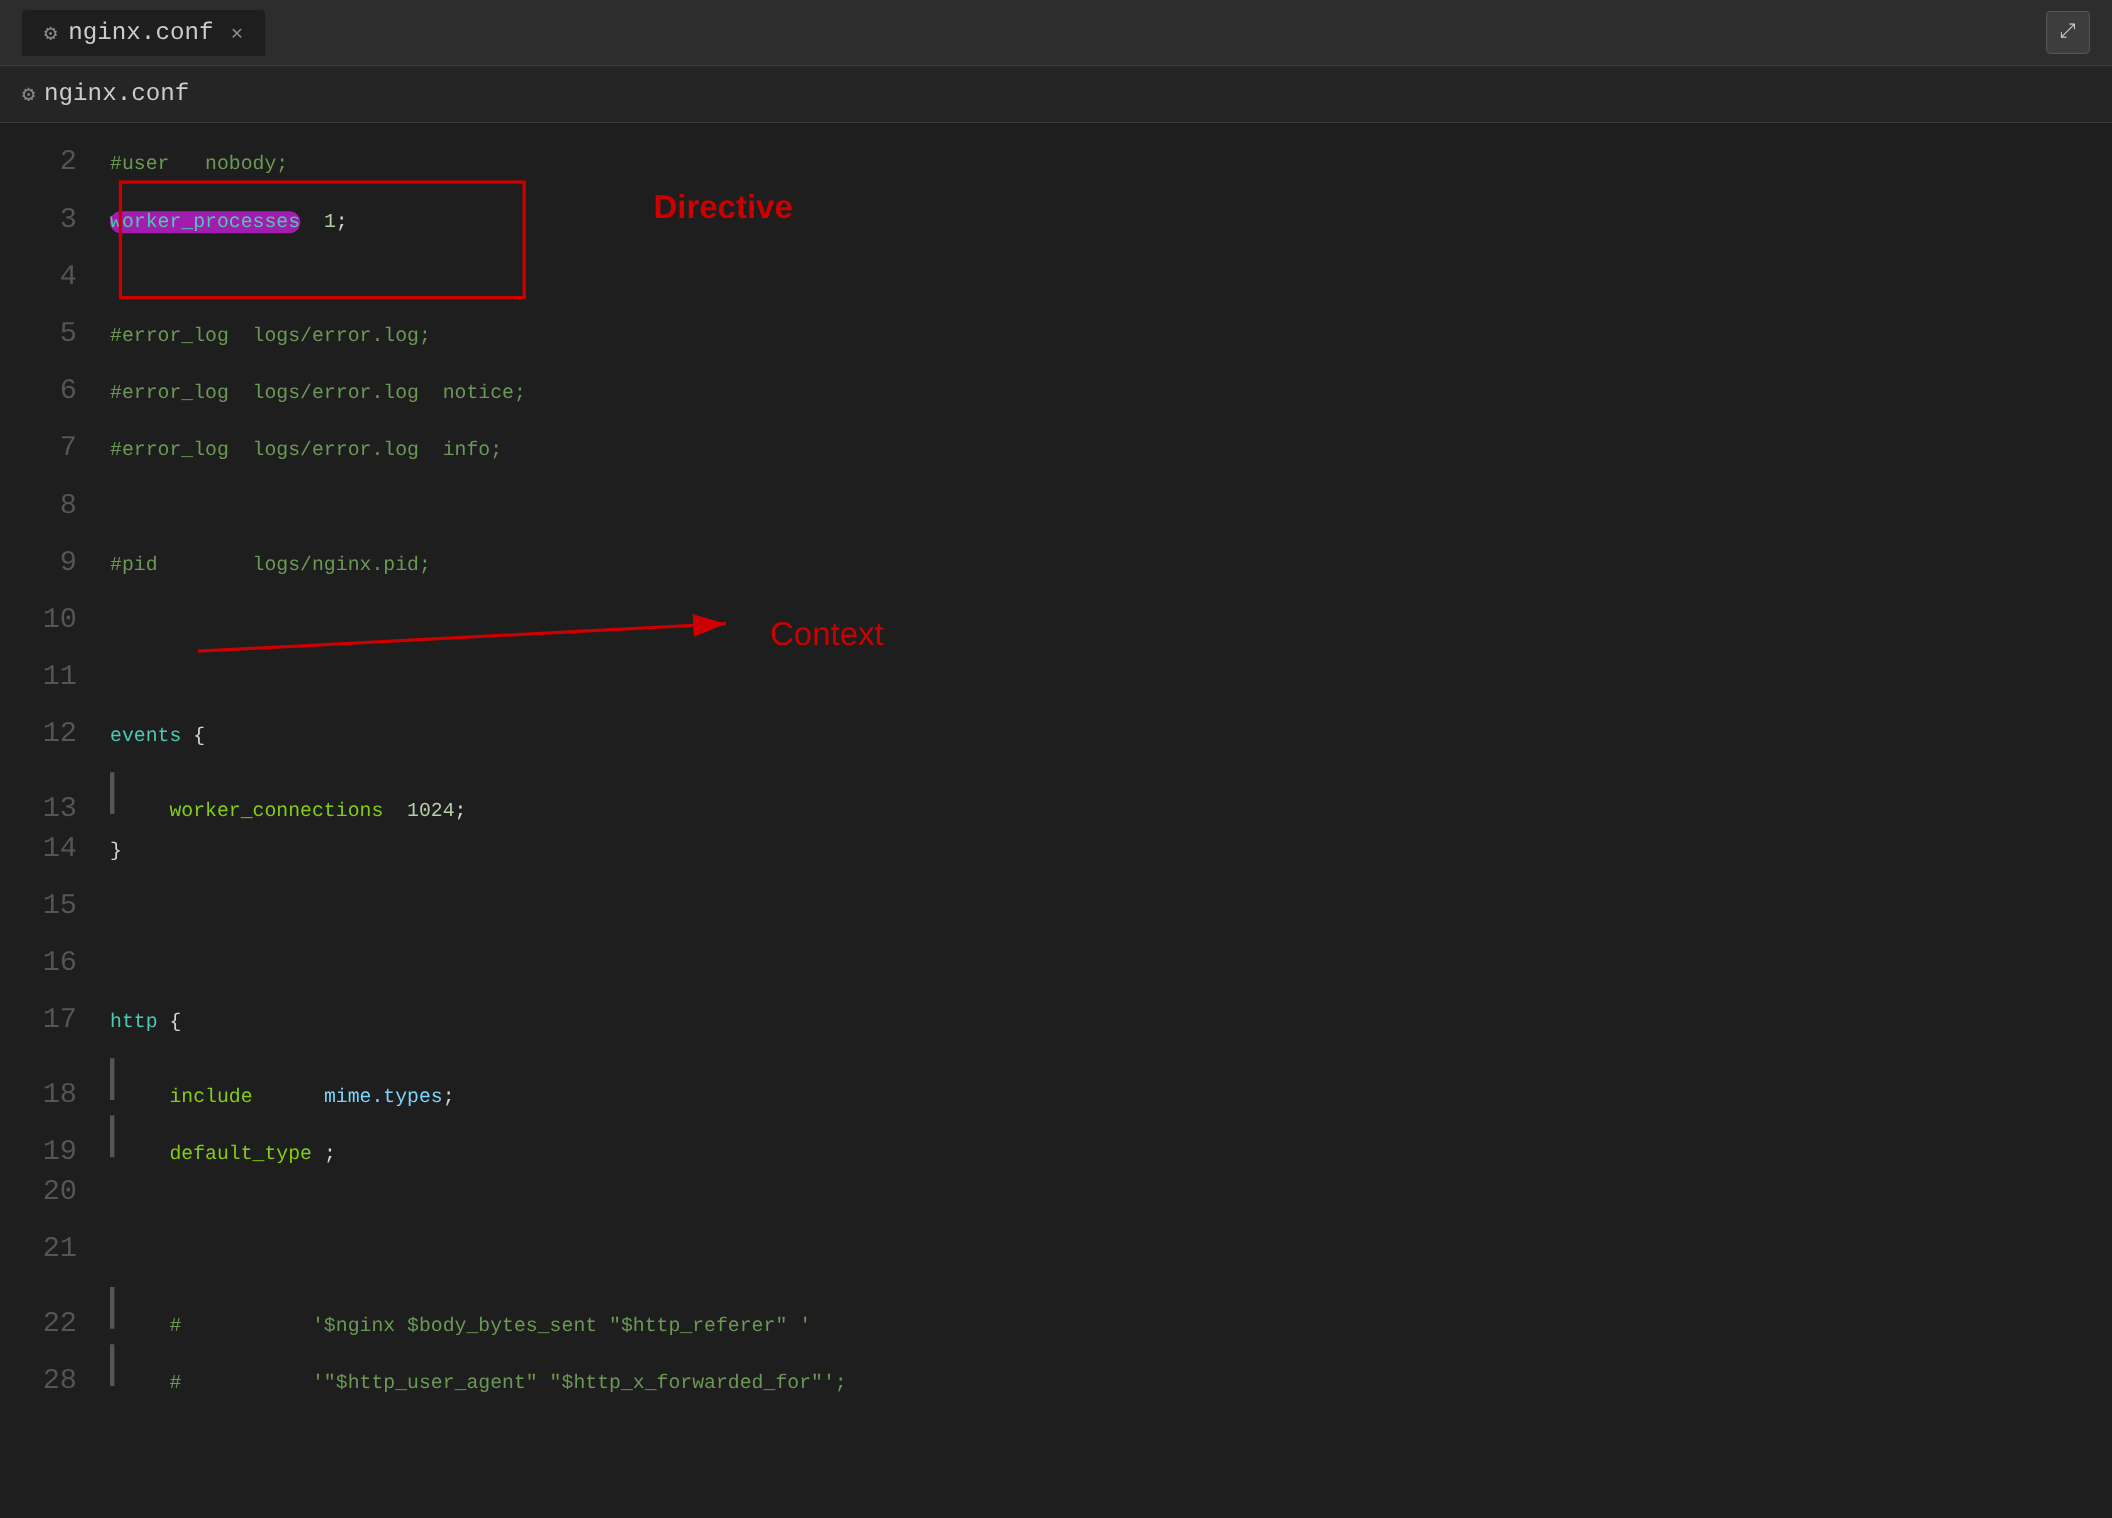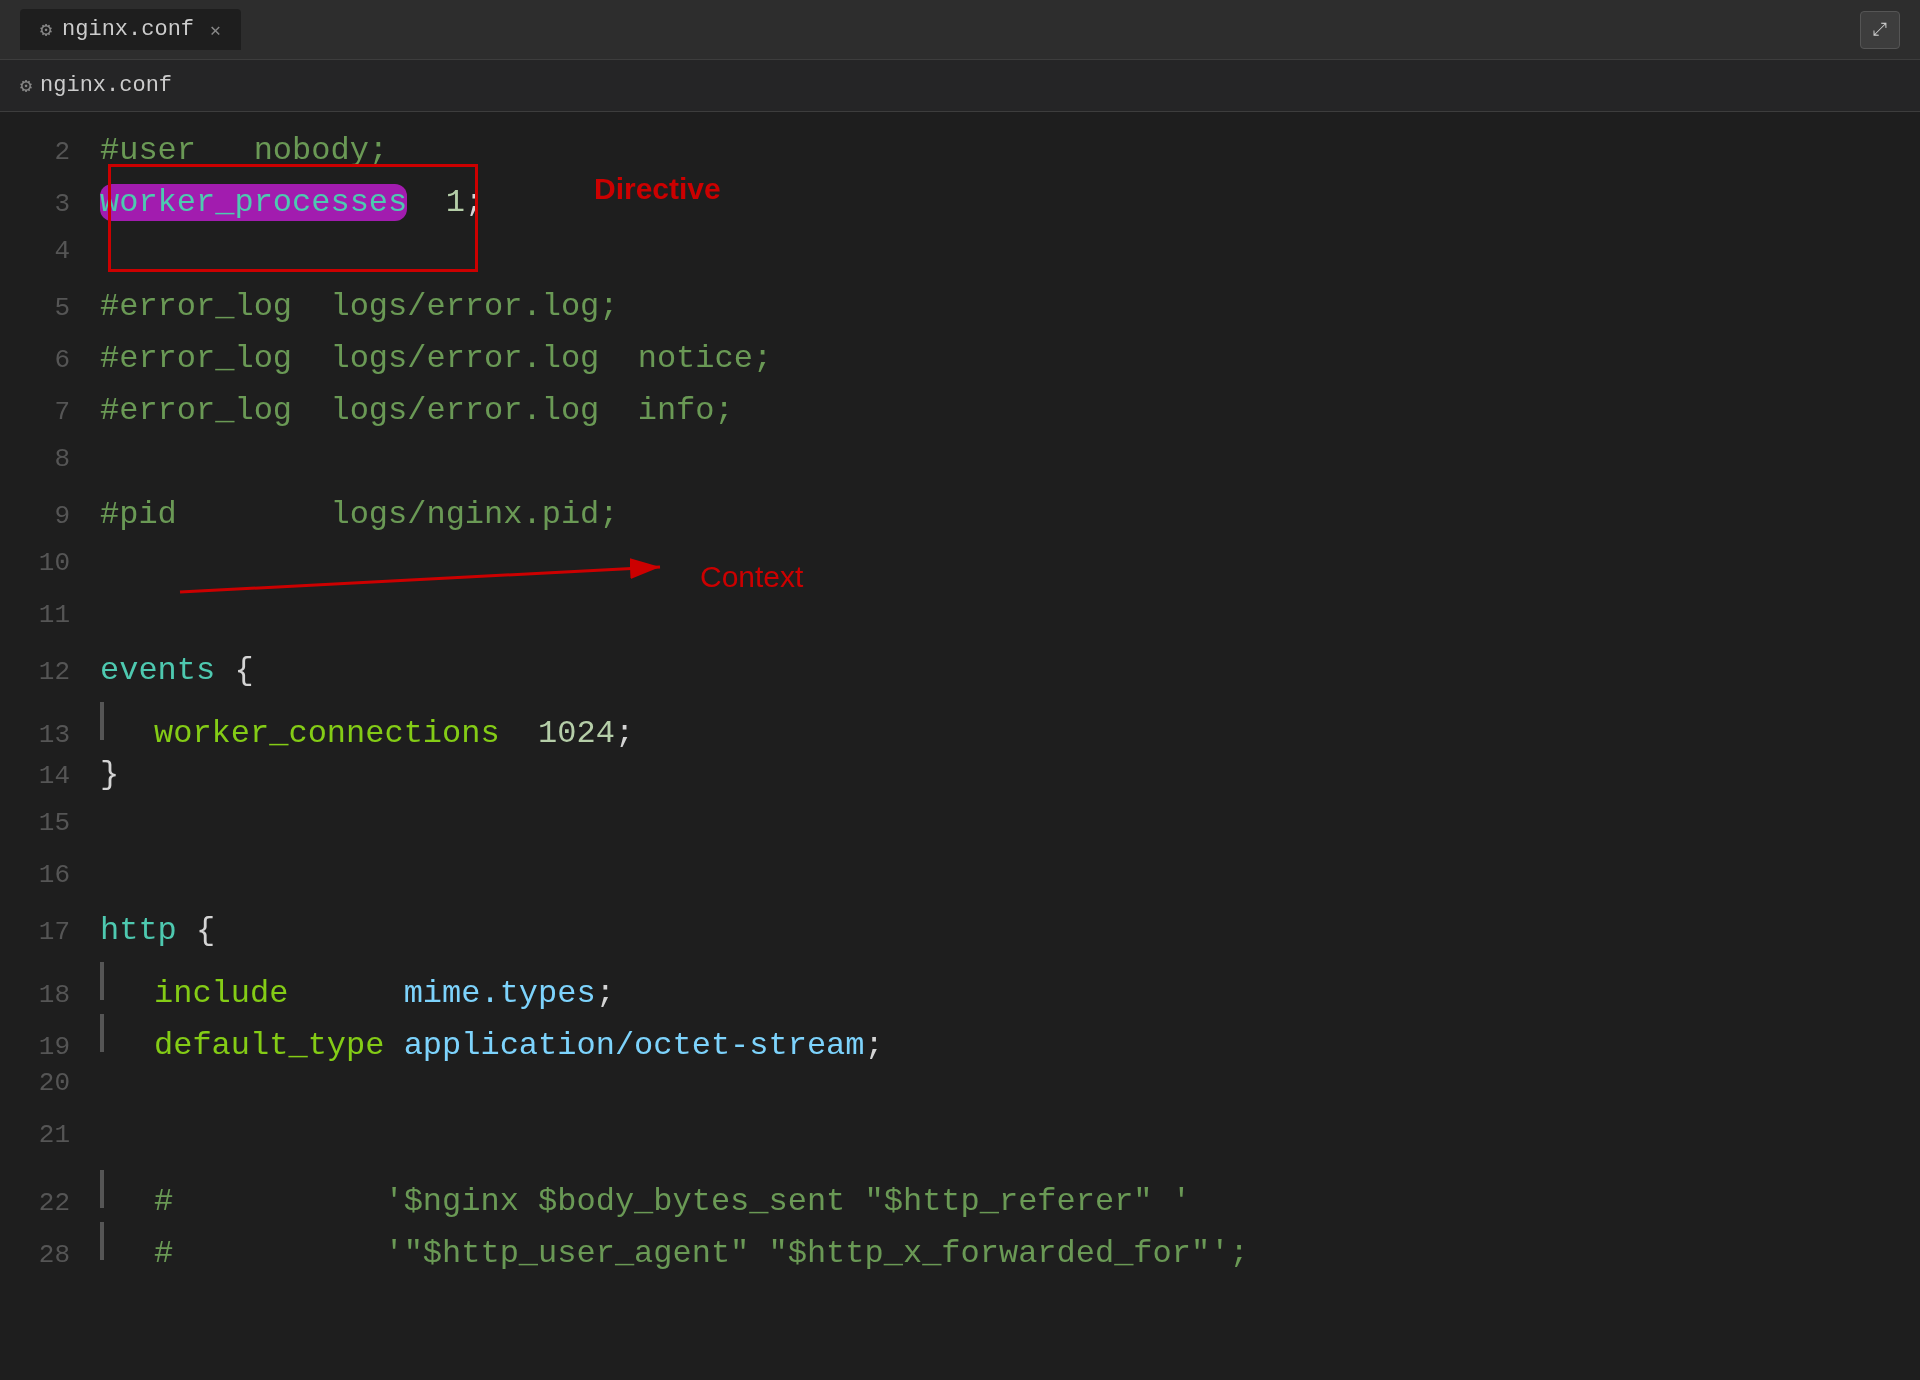--- a/index.html
+++ b/index.html
@@ -101,21 +101,21 @@
       width: 100px;
       text-align: right;
       padding-right: 30px;
       color: #555555;
       font-size: 26px;
       user-select: none;
       flex-shrink: 0;
     }
 
     .line-content {
-      font-size: 32px;
+      font-size: 18px;
       white-space: pre;
       display: flex;
       align-items: baseline;
       text-align: right;
     }
 
     
     .c-comment { color: #6a9955; }
     .c-keyword { color: #4ec9b0; }
     .c-value { color: #7dd3fc; }
@@ -317,21 +317,21 @@
   <div class="code-line">
     <span class="line-number">18</span>
     <span class="line-content">
       <span style="display:inline-block;width:4px;background:#555;height:38px;vertical-align:middle;margin-right:50px;position:relative;top:-2px;"></span><span class="c-directive">include</span><span class="c-punct">      </span><span class="c-value">mime.types</span><span class="c-punct">;</span>
     </span>
   </div>
 
   <div class="code-line">
     <span class="line-number">19</span>
     <span class="line-content">
-      <span style="display:inline-block;width:4px;background:#555;height:38px;vertical-align:middle;margin-right:50px;position:relative;top:-2px;"></span><span class="c-directive">default_type</span><span class="c-punct"> </span><span class="c-value">application/octet-stream</span><span class="c-punct">;</span>
+      <span style="display:inline-block;width:4px;background:#555;height:38px;vertical-align:middle;margin-right:50px;position:relative;top:-2px;"></span><span class="c-directive">default_type</span><span class="c-punct"> </span><span class="c-punct">;</span>
     </span>
   </div>
 
   <div class="code-line">
     <span class="line-number">20</span>
     <span class="line-content"></span>
   </div>
 
   <div class="code-line">
     <span class="line-number">21</span>

